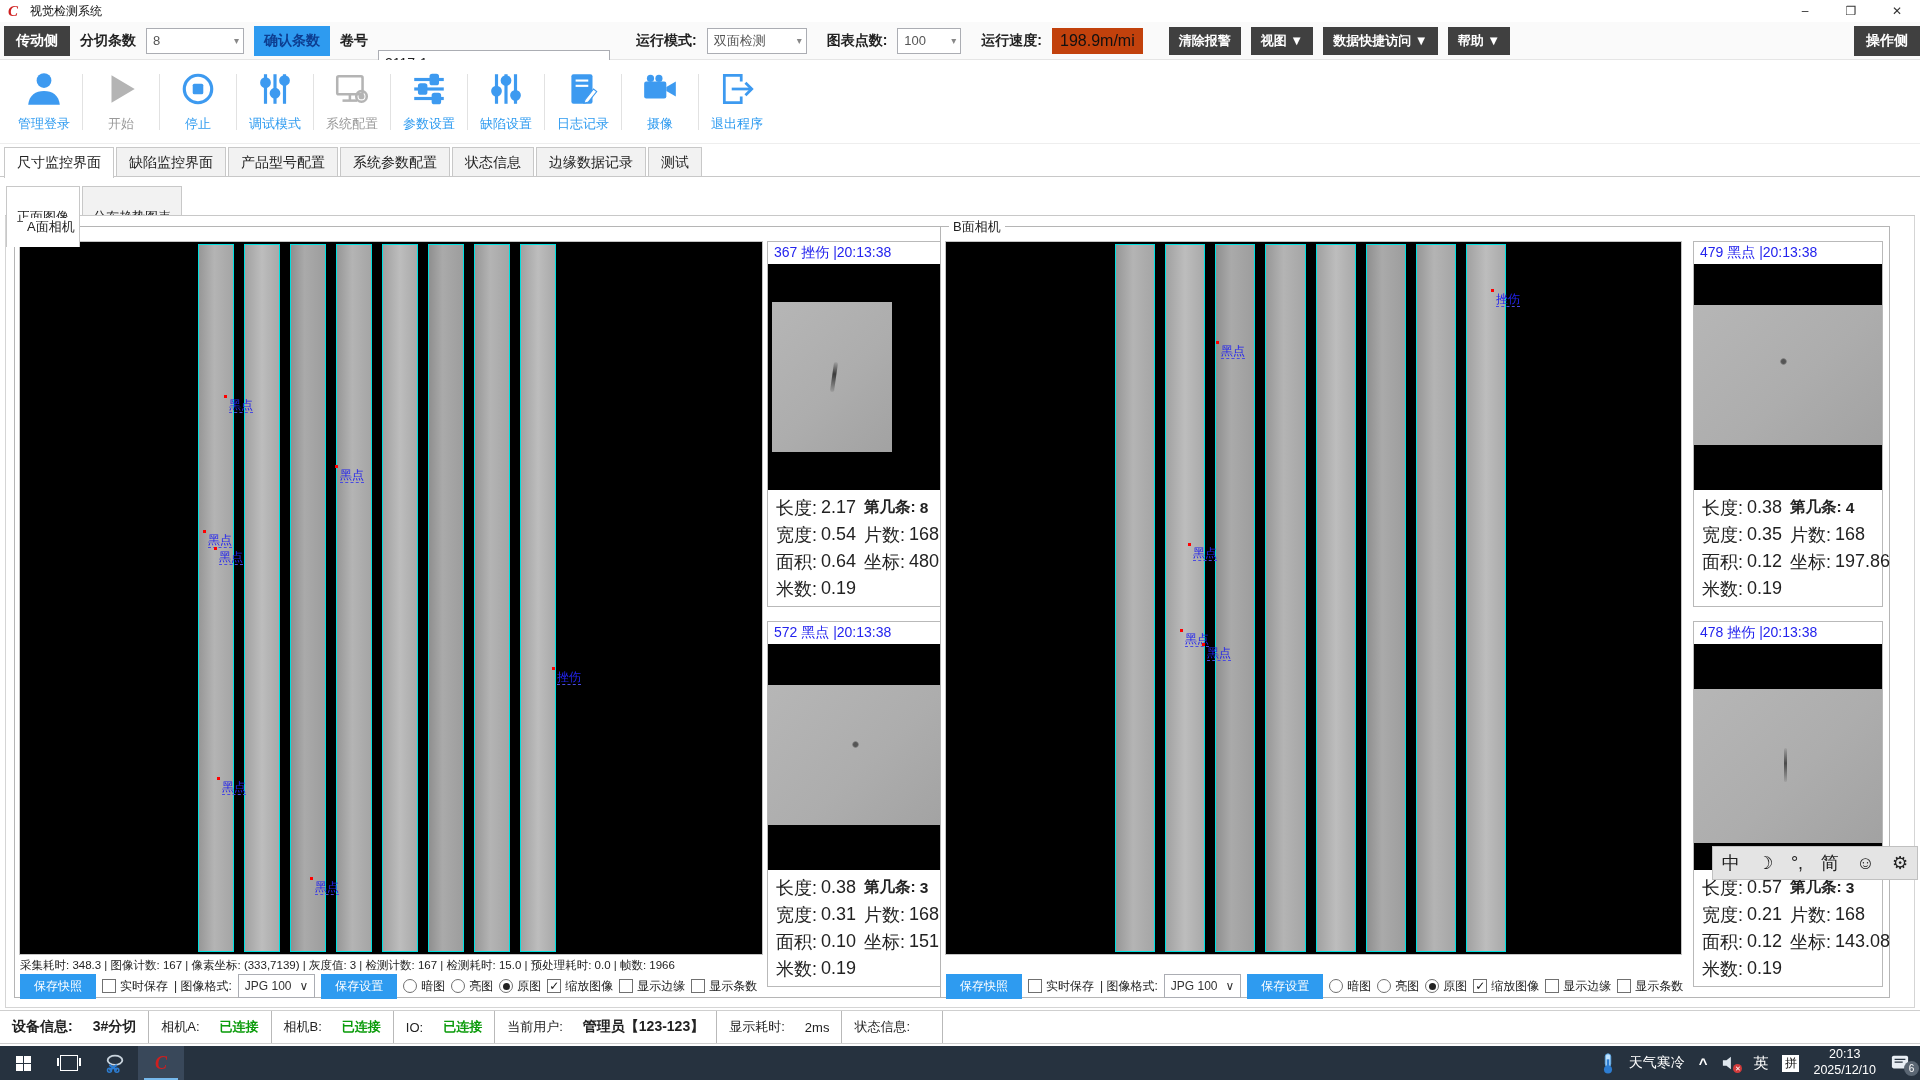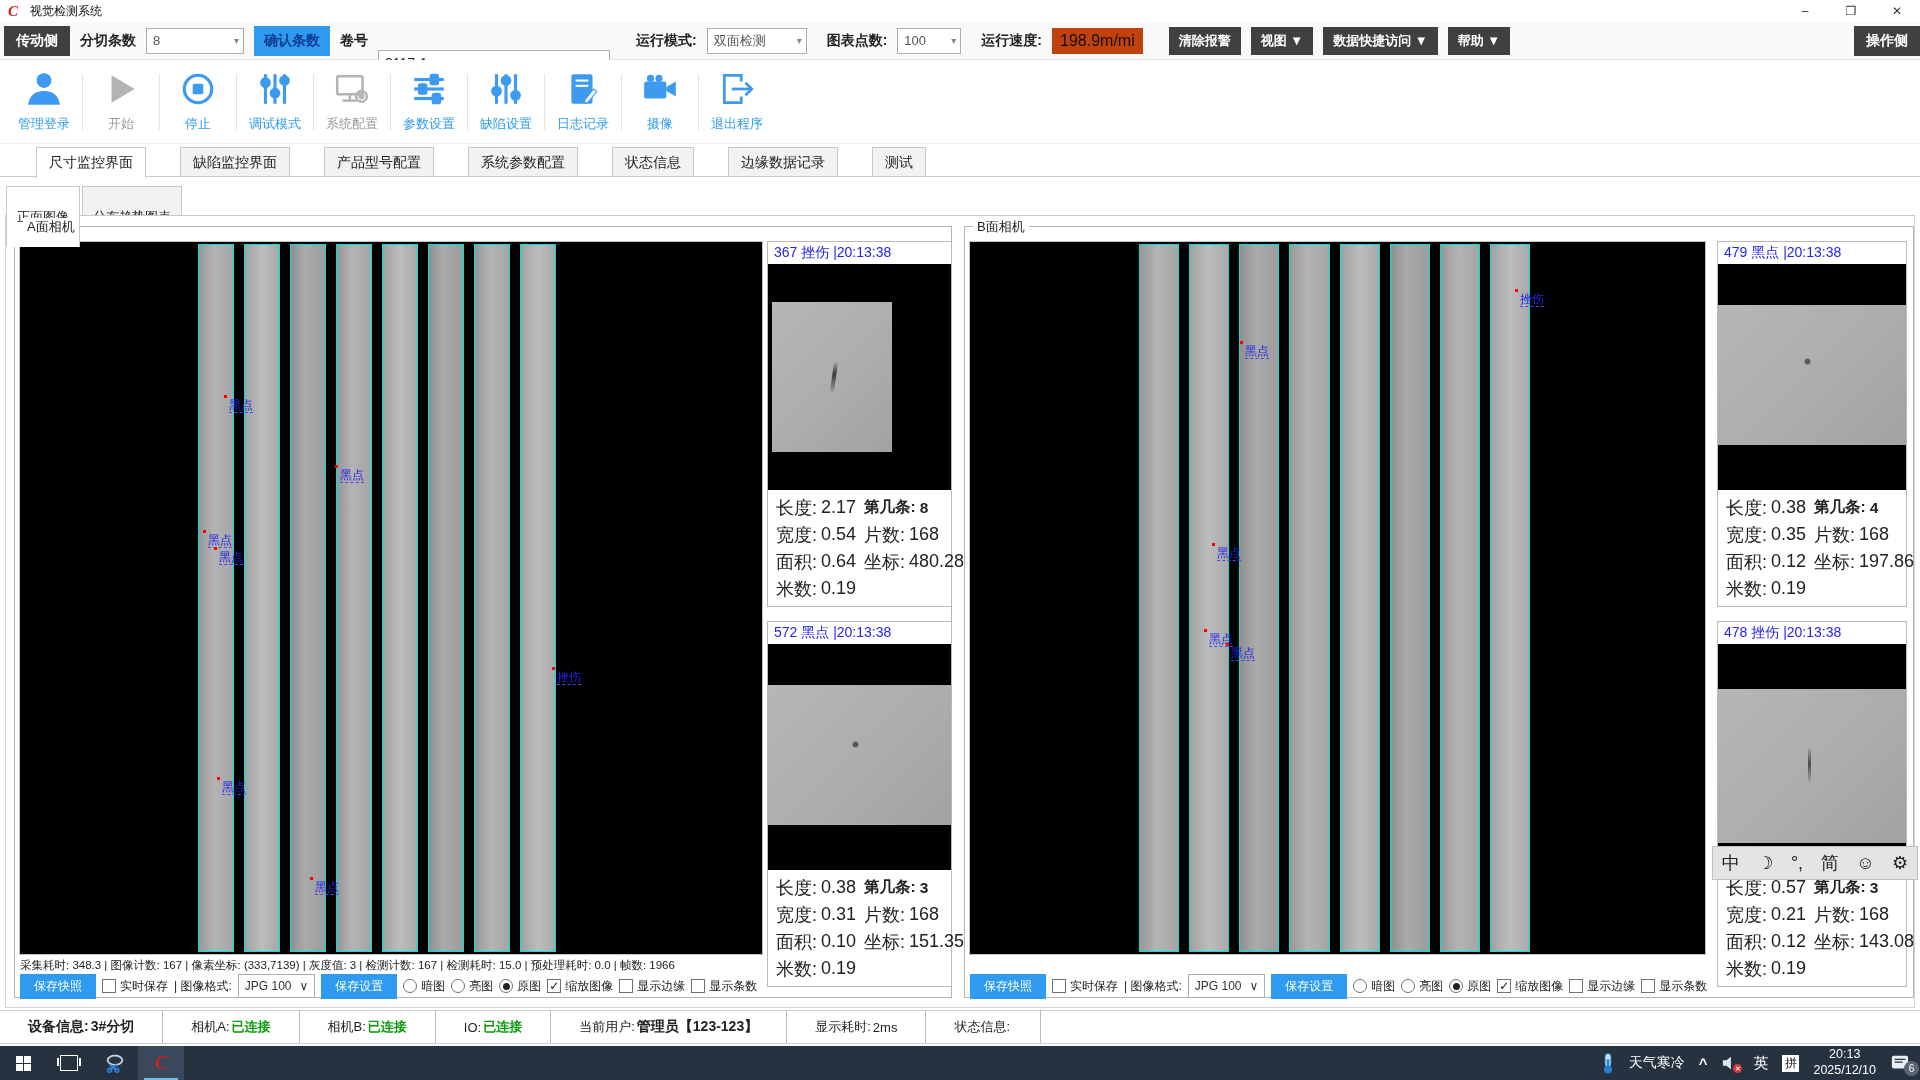--- a/index.html
+++ b/index.html
@@ -25,21 +25,21 @@
   
   .icontoolbar{position:absolute;left:0;top:60px;width:1920px;height:84px;background:#fff;display:flex;align-items:center;padding-left:8px;border-bottom:1px solid #eee;box-sizing:border-box;}
   .tool-item{width:72px;display:flex;flex-direction:column;align-items:center;gap:4px;cursor:pointer;}
   .tool-item svg{width:38px;height:38px;}
   .tool-label{font-size:13px;color:#2e9bf0;}
   .tool-label.gray{color:#9a9a9a;}
   .tool-sep{width:1px;height:56px;background:#e2e2e2;margin:0 2px;}
   
   .maintabs{position:absolute;left:0;top:147px;height:30px;display:flex;padding-left:4px;}
   .tabsline{position:absolute;left:0;top:176px;width:1920px;height:1px;background:#c8c8c8;}
-  .tab{border:1px solid #c8c8c8;border-bottom:none;background:#f2f2f2;padding:0 12px;height:29px;display:flex;align-items:center;font-size:14px;color:#222;margin-right:2px;cursor:pointer;margin-left:32px;}
+  .tab{border:1px solid #c8c8c8;border-bottom:none;background:#f2f2f2;padding:0 12px;height:29px;display:flex;align-items:center;font-size:14px;color:#222;margin-right:2px;cursor:pointer;}
   .tab.active{background:#fff;height:30px;position:relative;z-index:2;}
   .subtabs{position:absolute;left:6px;top:186px;height:30px;display:flex;}
   .subline{position:absolute;left:5px;top:215px;width:1910px;height:1px;background:#c8c8c8;}
   .subtab{border:1px solid #c8c8c8;border-bottom:none;background:#f2f2f2;padding:15px 10px;height:29px;display:flex;align-items:center;font-size:13px;color:#222;margin-right:2px;cursor:pointer;}
   .subtab.active{background:#fff;height:30px;position:relative;z-index:2;}
   
   #main{position:absolute;left:5px;top:216px;width:1910px;height:792px;background:#fff;border:1px solid #d5d5d5;border-top:none;box-sizing:border-box;}
   .panel{position:absolute;top:10px;height:772px;border:1px solid #b5b5b5;background:#fff;box-sizing:border-box;}
   .panel .legend{position:absolute;left:8px;top:-9px;background:#fff;padding:0 4px;font-size:13px;color:#222;z-index:3;}
   .film{position:absolute;top:14px;background:#000;border:1px solid #c4c4c4;overflow:hidden;}
@@ -62,21 +62,21 @@
   .statline{position:absolute;left:5px;top:731px;font-size:11.5px;color:#222;white-space:nowrap;}
   .ctrlrow{position:absolute;left:5px;top:748px;height:22px;display:flex;align-items:center;gap:6px;font-size:12px;white-space:nowrap;}
   .ctrl-btn{background:#2e9bf0;color:#fff;border:none;font-size:12px;font-family:inherit;padding:4px 14px;cursor:pointer;}
   .cb{width:14px;height:14px;border:1px solid #707070;background:#fff;display:inline-flex;align-items:center;justify-content:center;font-size:12px;color:#111;box-sizing:border-box;}
   .rb{width:14px;height:14px;border:1px solid #707070;border-radius:50%;background:#fff;display:inline-flex;align-items:center;justify-content:center;box-sizing:border-box;}
   .rb .rdot{width:7px;height:7px;border-radius:50%;background:#222;}
   .ctl-item{display:flex;align-items:center;gap:4px;cursor:pointer;}
   .fmt-combo{background:#fff;border:1px solid #abadb3;height:22px;display:flex;align-items:center;gap:8px;padding:0 6px;font-size:12px;color:#333;}
   
   .appstatus{position:absolute;left:0;top:1010px;width:1920px;height:32px;border-top:1px solid #cfcfcf;border-bottom:1px solid #cfcfcf;display:flex;align-items:stretch;background:#fff;}
-  .seg{display:flex;align-items:center;padding:0 28px;border-right:1px solid #b9b9b9;font-size:13px;gap:2px;}
+  .seg{display:flex;align-items:center;padding:0 12px;border-right:1px solid #b9b9b9;font-size:13px;gap:20px;}
   .seg .val.green{color:#0a9b0a;font-weight:bold;}
   .seg .val.bold{font-weight:bold;font-size:14px;}
   .seg .lab.bold{font-weight:bold;font-size:14px;}
   
   .imebar{position:absolute;left:1712px;top:846px;width:206px;height:34px;background:#e4e4e4;border:1px solid #c0c0c0;display:flex;align-items:center;justify-content:space-around;font-size:18px;color:#222;z-index:40;box-sizing:border-box;}
   .imebar span{cursor:pointer;}
   
   .taskbar{position:absolute;left:0;top:1046px;width:1920px;height:34px;background:#26323f;display:flex;align-items:center;color:#fff;}
   .tb-icon{width:46px;height:34px;display:flex;align-items:center;justify-content:center;cursor:pointer;position:relative;}
   .tb-icon.active-app{background:#39485a;}
@@ -387,21 +387,21 @@
         <span class="ctl-item">
           <span class="cb"></span>
           <span>显示边缘</span>
         </span>
         <span class="ctl-item">
           <span class="cb"></span>
           <span>显示条数</span>
         </span>
       </div>
     </div>
-    <div class="panel" style="left: 958px; width: 950px;">
+    <div class="panel" style="left: 934px; width: 950px;">
       <span class="legend">B面相机</span>
       <div class="film" style="left: 4px; width: 735px; height: 712px;">
         <div class="strip" style="left: 169px; width: 40.125px; background: linear-gradient(90deg, rgb(151, 151, 151), rgb(180, 180, 180) 45%, rgb(165, 165, 165));"></div>
         <div class="strip" style="left: 219.125px; width: 40.125px; background: linear-gradient(90deg, rgb(161, 161, 161), rgb(189, 189, 189) 50%, rgb(169, 169, 169));"></div>
         <div class="strip" style="left: 269.25px; width: 40.125px; background: linear-gradient(90deg, rgb(143, 143, 143), rgb(170, 170, 170) 40%, rgb(157, 157, 157));"></div>
         <div class="strip" style="left: 319.375px; width: 40.125px; background: linear-gradient(90deg, rgb(151, 151, 151), rgb(180, 180, 180) 45%, rgb(165, 165, 165));"></div>
         <div class="strip" style="left: 369.5px; width: 40.125px; background: linear-gradient(90deg, rgb(161, 161, 161), rgb(189, 189, 189) 50%, rgb(169, 169, 169));"></div>
         <div class="strip" style="left: 419.625px; width: 40.125px; background: linear-gradient(90deg, rgb(143, 143, 143), rgb(170, 170, 170) 40%, rgb(157, 157, 157));"></div>
         <div class="strip" style="left: 469.75px; width: 40.125px; background: linear-gradient(90deg, rgb(151, 151, 151), rgb(180, 180, 180) 45%, rgb(165, 165, 165));"></div>
         <div class="strip" style="left: 519.875px; width: 40.125px; background: linear-gradient(90deg, rgb(161, 161, 161), rgb(189, 189, 189) 50%, rgb(169, 169, 169));"></div>

